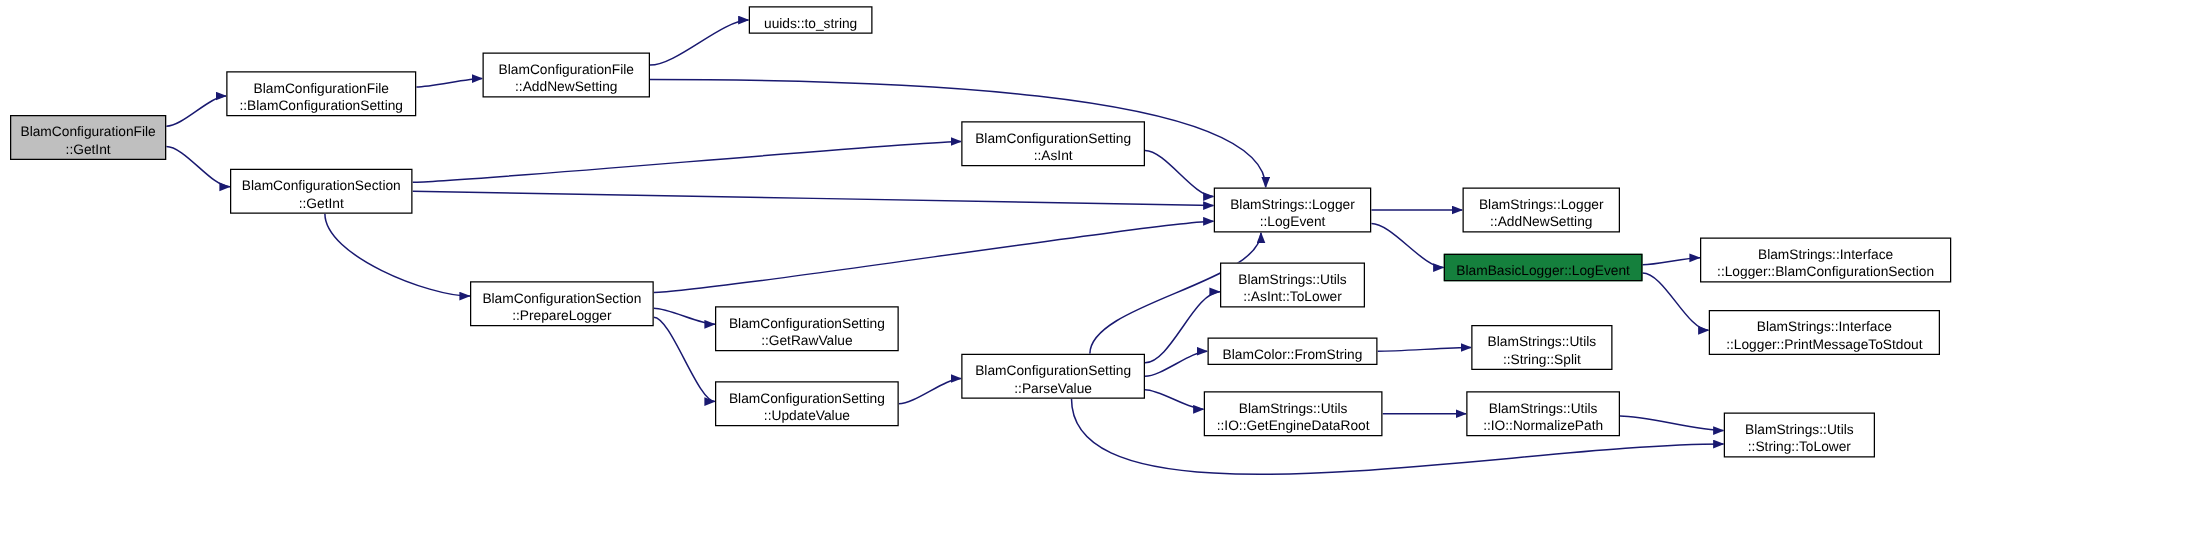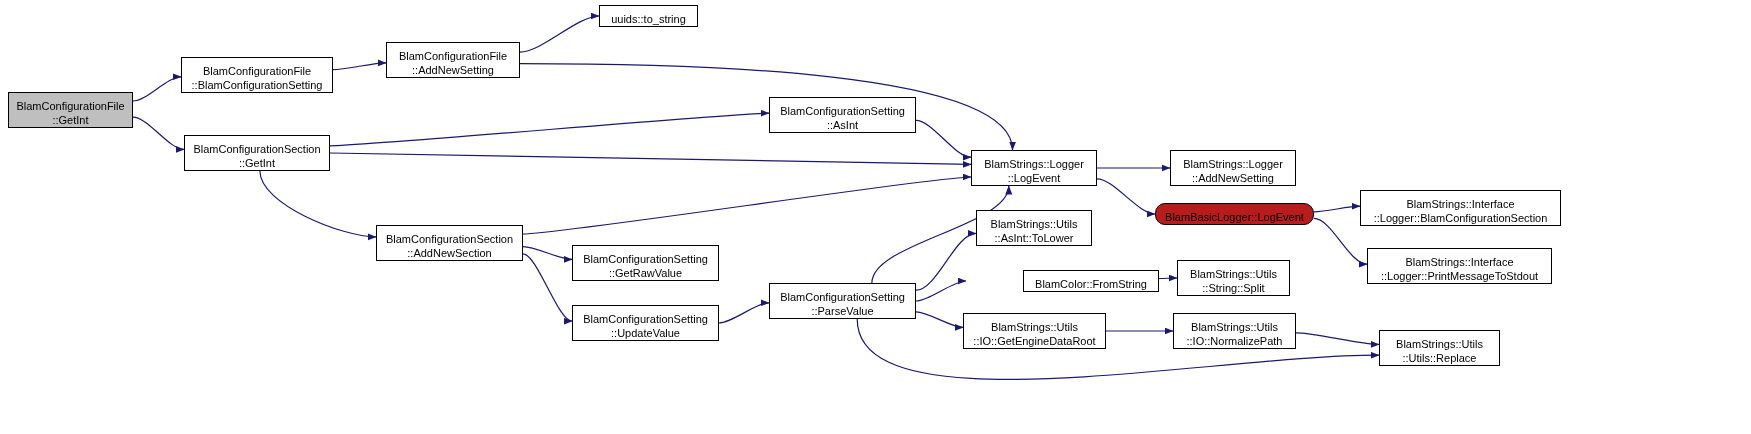--- a/index.html
+++ b/index.html
@@ -114,64 +114,64 @@
         <div class="node-line">::AsInt</div>
       </div>
       <div class="node" style="left: 971px; top: 150px; width: 126px; height: 36px; border-color: rgb(0, 0, 0); background: rgb(255, 255, 255); color: rgb(0, 0, 0);">
         <div class="node-line">BlamStrings::Logger</div>
         <div class="node-line">::LogEvent</div>
       </div>
       <div class="node" style="left: 1170px; top: 150px; width: 126px; height: 36px; border-color: rgb(0, 0, 0); background: rgb(255, 255, 255); color: rgb(0, 0, 0);">
         <div class="node-line">BlamStrings::Logger</div>
         <div class="node-line">::AddNewSetting</div>
       </div>
-      <div class="node" style="left: 1155px; top: 203px; width: 159px; height: 22px; border-color: rgb(0, 0, 0); background: #b91c1c; color: rgb(0, 0, 0); border-radius: 10px;">
+      <div class="node" style="left: 1155px; top: 203px; width: 159px; height: 22px; border-color: rgb(0, 0, 0); background: #15803d; color: rgb(0, 0, 0);">
         <div class="node-line">BlamBasicLogger::LogEvent</div>
       </div>
       <div class="node" style="left: 1360px; top: 190px; width: 201px; height: 36px; border-color: rgb(0, 0, 0); background: rgb(255, 255, 255); color: rgb(0, 0, 0);">
         <div class="node-line">BlamStrings::Interface</div>
         <div class="node-line">::Logger::BlamConfigurationSection</div>
       </div>
       <div class="node" style="left: 1367px; top: 248px; width: 185px; height: 36px; border-color: rgb(0, 0, 0); background: rgb(255, 255, 255); color: rgb(0, 0, 0);">
         <div class="node-line">BlamStrings::Interface</div>
         <div class="node-line">::Logger::PrintMessageToStdout</div>
       </div>
       <div class="node" style="left: 376px; top: 225px; width: 147px; height: 36px; border-color: rgb(0, 0, 0); background: rgb(255, 255, 255); color: rgb(0, 0, 0);">
         <div class="node-line">BlamConfigurationSection</div>
-        <div class="node-line">::AddNewSection</div>
+        <div class="node-line">::PrepareLogger</div>
       </div>
       <div class="node" style="left: 572px; top: 245px; width: 147px; height: 36px; border-color: rgb(0, 0, 0); background: rgb(255, 255, 255); color: rgb(0, 0, 0);">
         <div class="node-line">BlamConfigurationSetting</div>
         <div class="node-line">::GetRawValue</div>
       </div>
       <div class="node" style="left: 572px; top: 305px; width: 147px; height: 36px; border-color: rgb(0, 0, 0); background: rgb(255, 255, 255); color: rgb(0, 0, 0);">
         <div class="node-line">BlamConfigurationSetting</div>
         <div class="node-line">::UpdateValue</div>
       </div>
       <div class="node" style="left: 769px; top: 283px; width: 147px; height: 36px; border-color: rgb(0, 0, 0); background: rgb(255, 255, 255); color: rgb(0, 0, 0);">
         <div class="node-line">BlamConfigurationSetting</div>
         <div class="node-line">::ParseValue</div>
       </div>
       <div class="node" style="left: 976px; top: 210px; width: 116px; height: 36px; border-color: rgb(0, 0, 0); background: rgb(255, 255, 255); color: rgb(0, 0, 0);">
         <div class="node-line">BlamStrings::Utils</div>
         <div class="node-line">::AsInt::ToLower</div>
       </div>
-      <div class="node" style="left: 1023px; top: 270px; width: 136px; height: 22px; border-color: rgb(0, 0, 0); background: rgb(255, 255, 255); color: rgb(0, 0, 0);">
+      <div class="node" style="left: 966px; top: 270px; width: 136px; height: 22px; border-color: rgb(0, 0, 0); background: rgb(255, 255, 255); color: rgb(0, 0, 0);">
         <div class="node-line">BlamColor::FromString</div>
       </div>
       <div class="node" style="left: 1177px; top: 260px; width: 113px; height: 36px; border-color: rgb(0, 0, 0); background: rgb(255, 255, 255); color: rgb(0, 0, 0);">
         <div class="node-line">BlamStrings::Utils</div>
         <div class="node-line">::String::Split</div>
       </div>
       <div class="node" style="left: 963px; top: 313px; width: 143px; height: 36px; border-color: rgb(0, 0, 0); background: rgb(255, 255, 255); color: rgb(0, 0, 0);">
         <div class="node-line">BlamStrings::Utils</div>
         <div class="node-line">::IO::GetEngineDataRoot</div>
       </div>
       <div class="node" style="left: 1173px; top: 313px; width: 123px; height: 36px; border-color: rgb(0, 0, 0); background: rgb(255, 255, 255); color: rgb(0, 0, 0);">
         <div class="node-line">BlamStrings::Utils</div>
         <div class="node-line">::IO::NormalizePath</div>
       </div>
       <div class="node" style="left: 1379px; top: 330px; width: 121px; height: 36px; border-color: rgb(0, 0, 0); background: rgb(255, 255, 255); color: rgb(0, 0, 0);">
         <div class="node-line">BlamStrings::Utils</div>
-        <div class="node-line">::Utils::Replace</div>
+        <div class="node-line">::String::ToLower</div>
       </div>
     </div>
 </div>
 
 </body></html>

